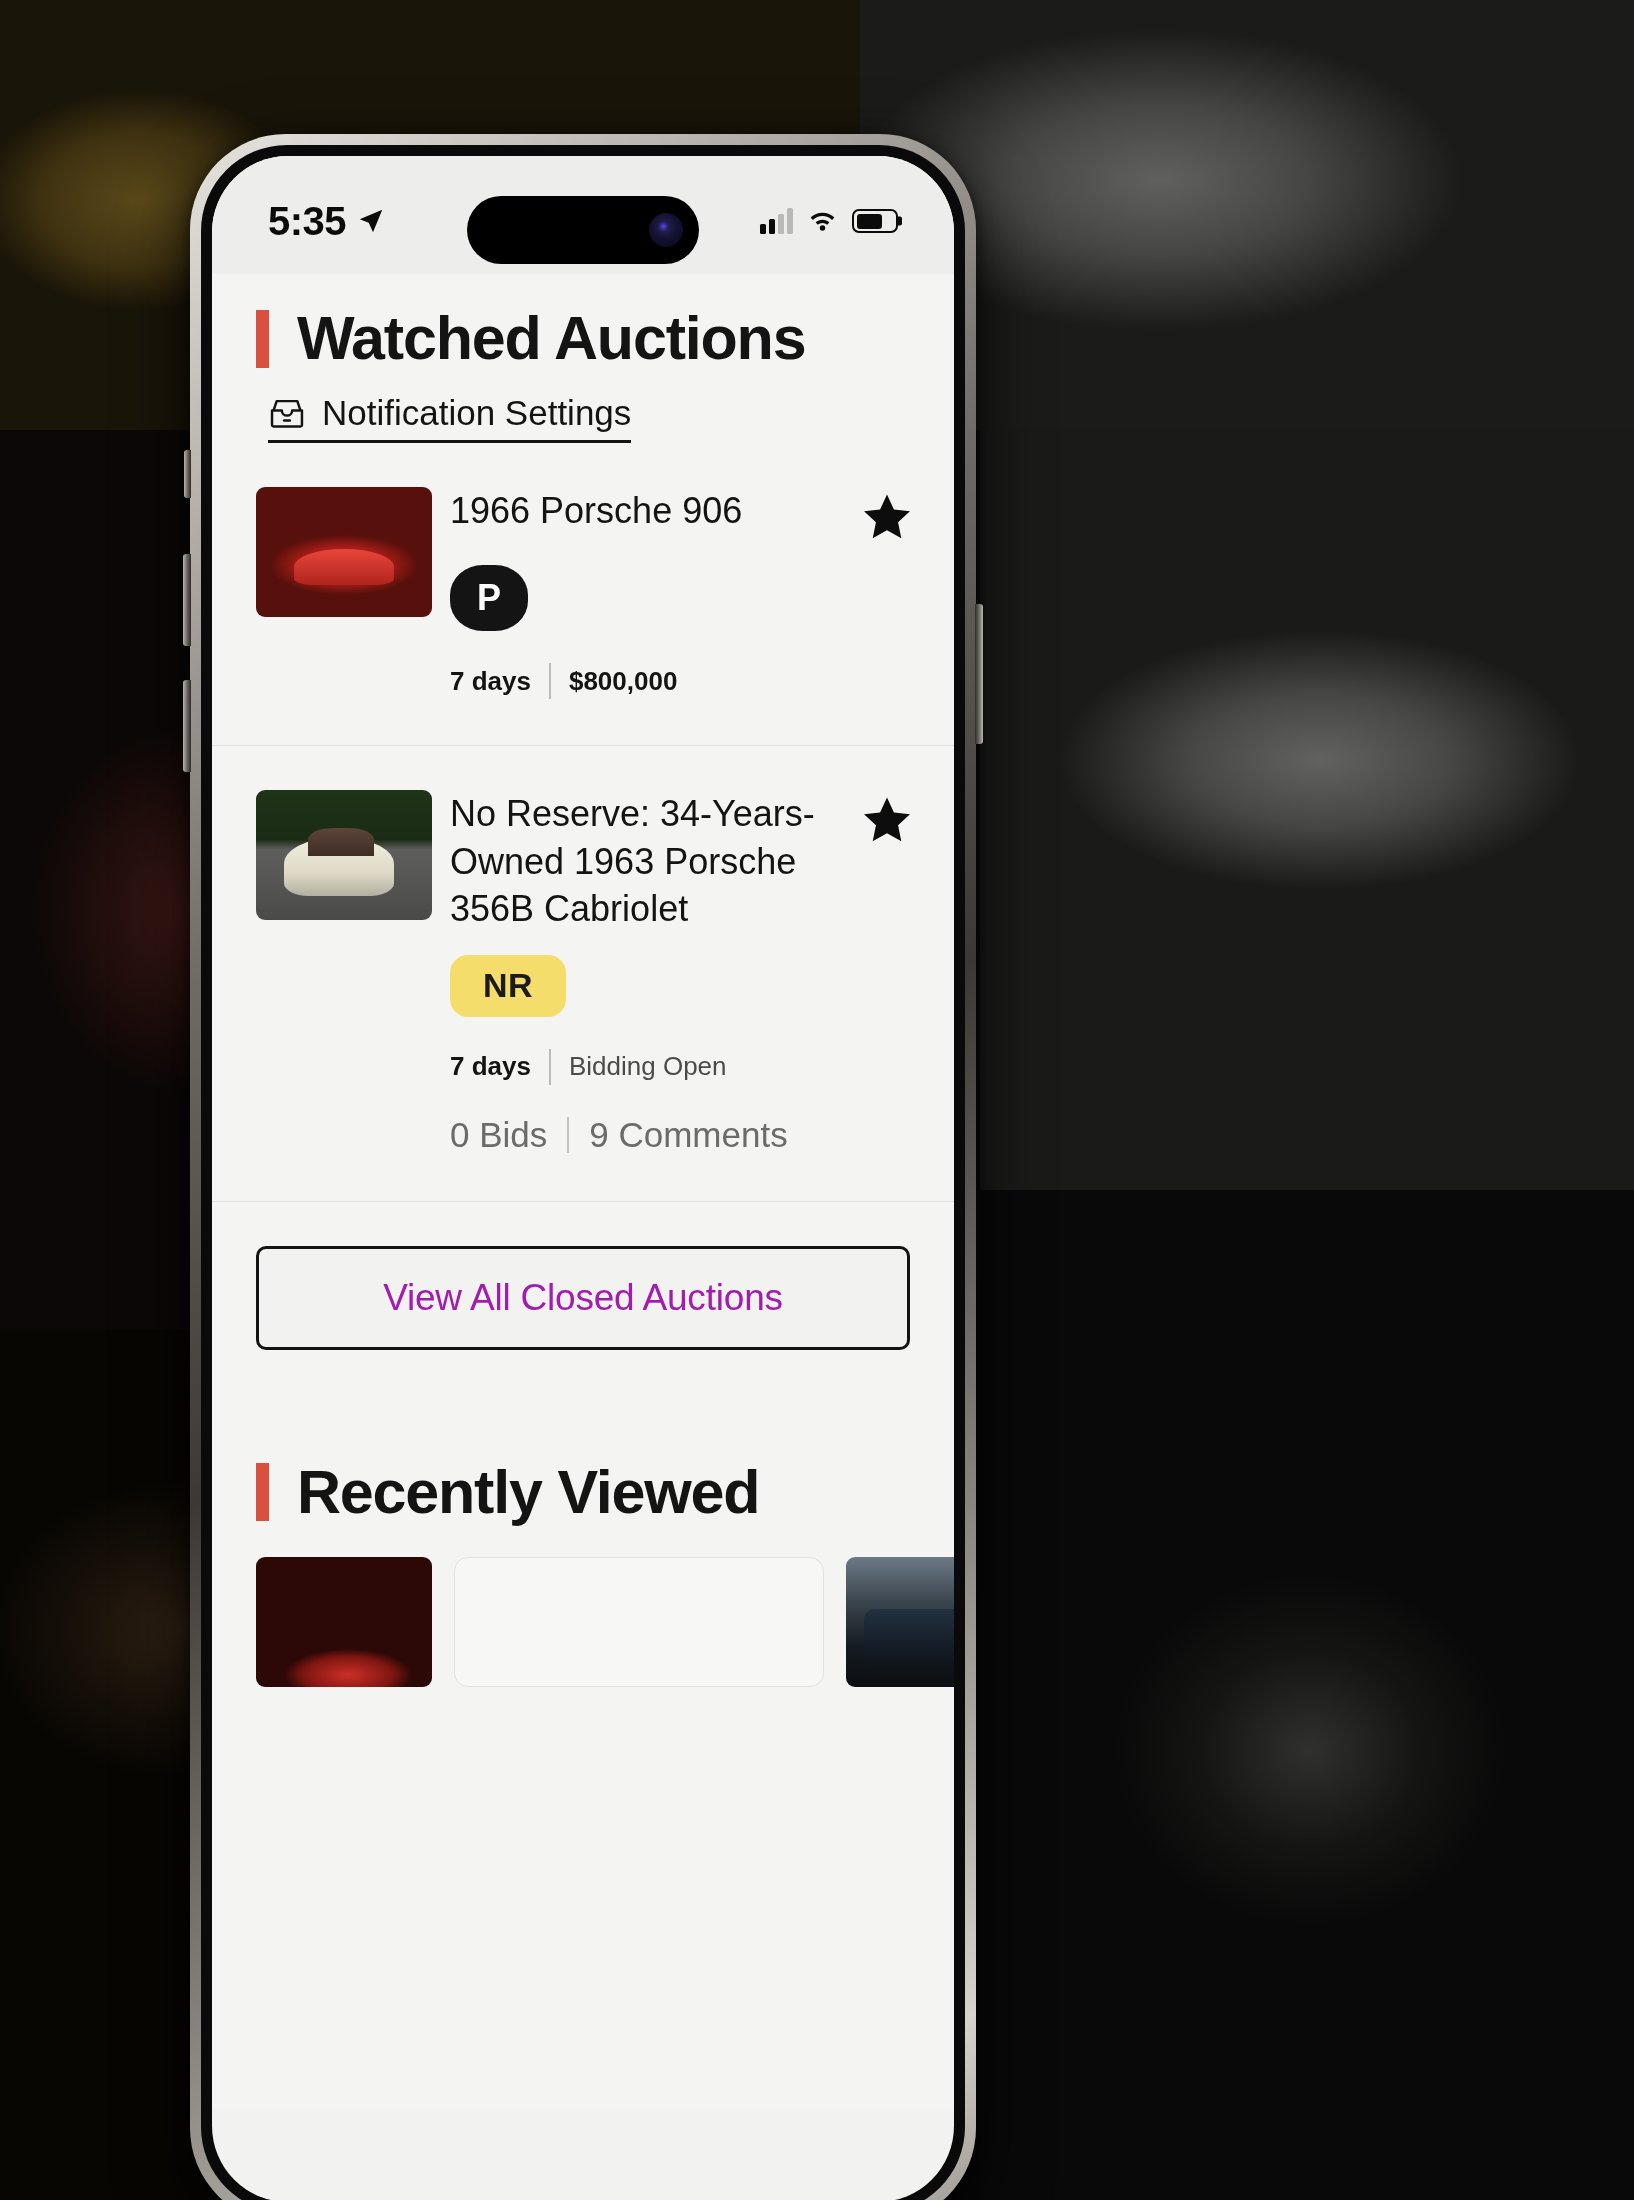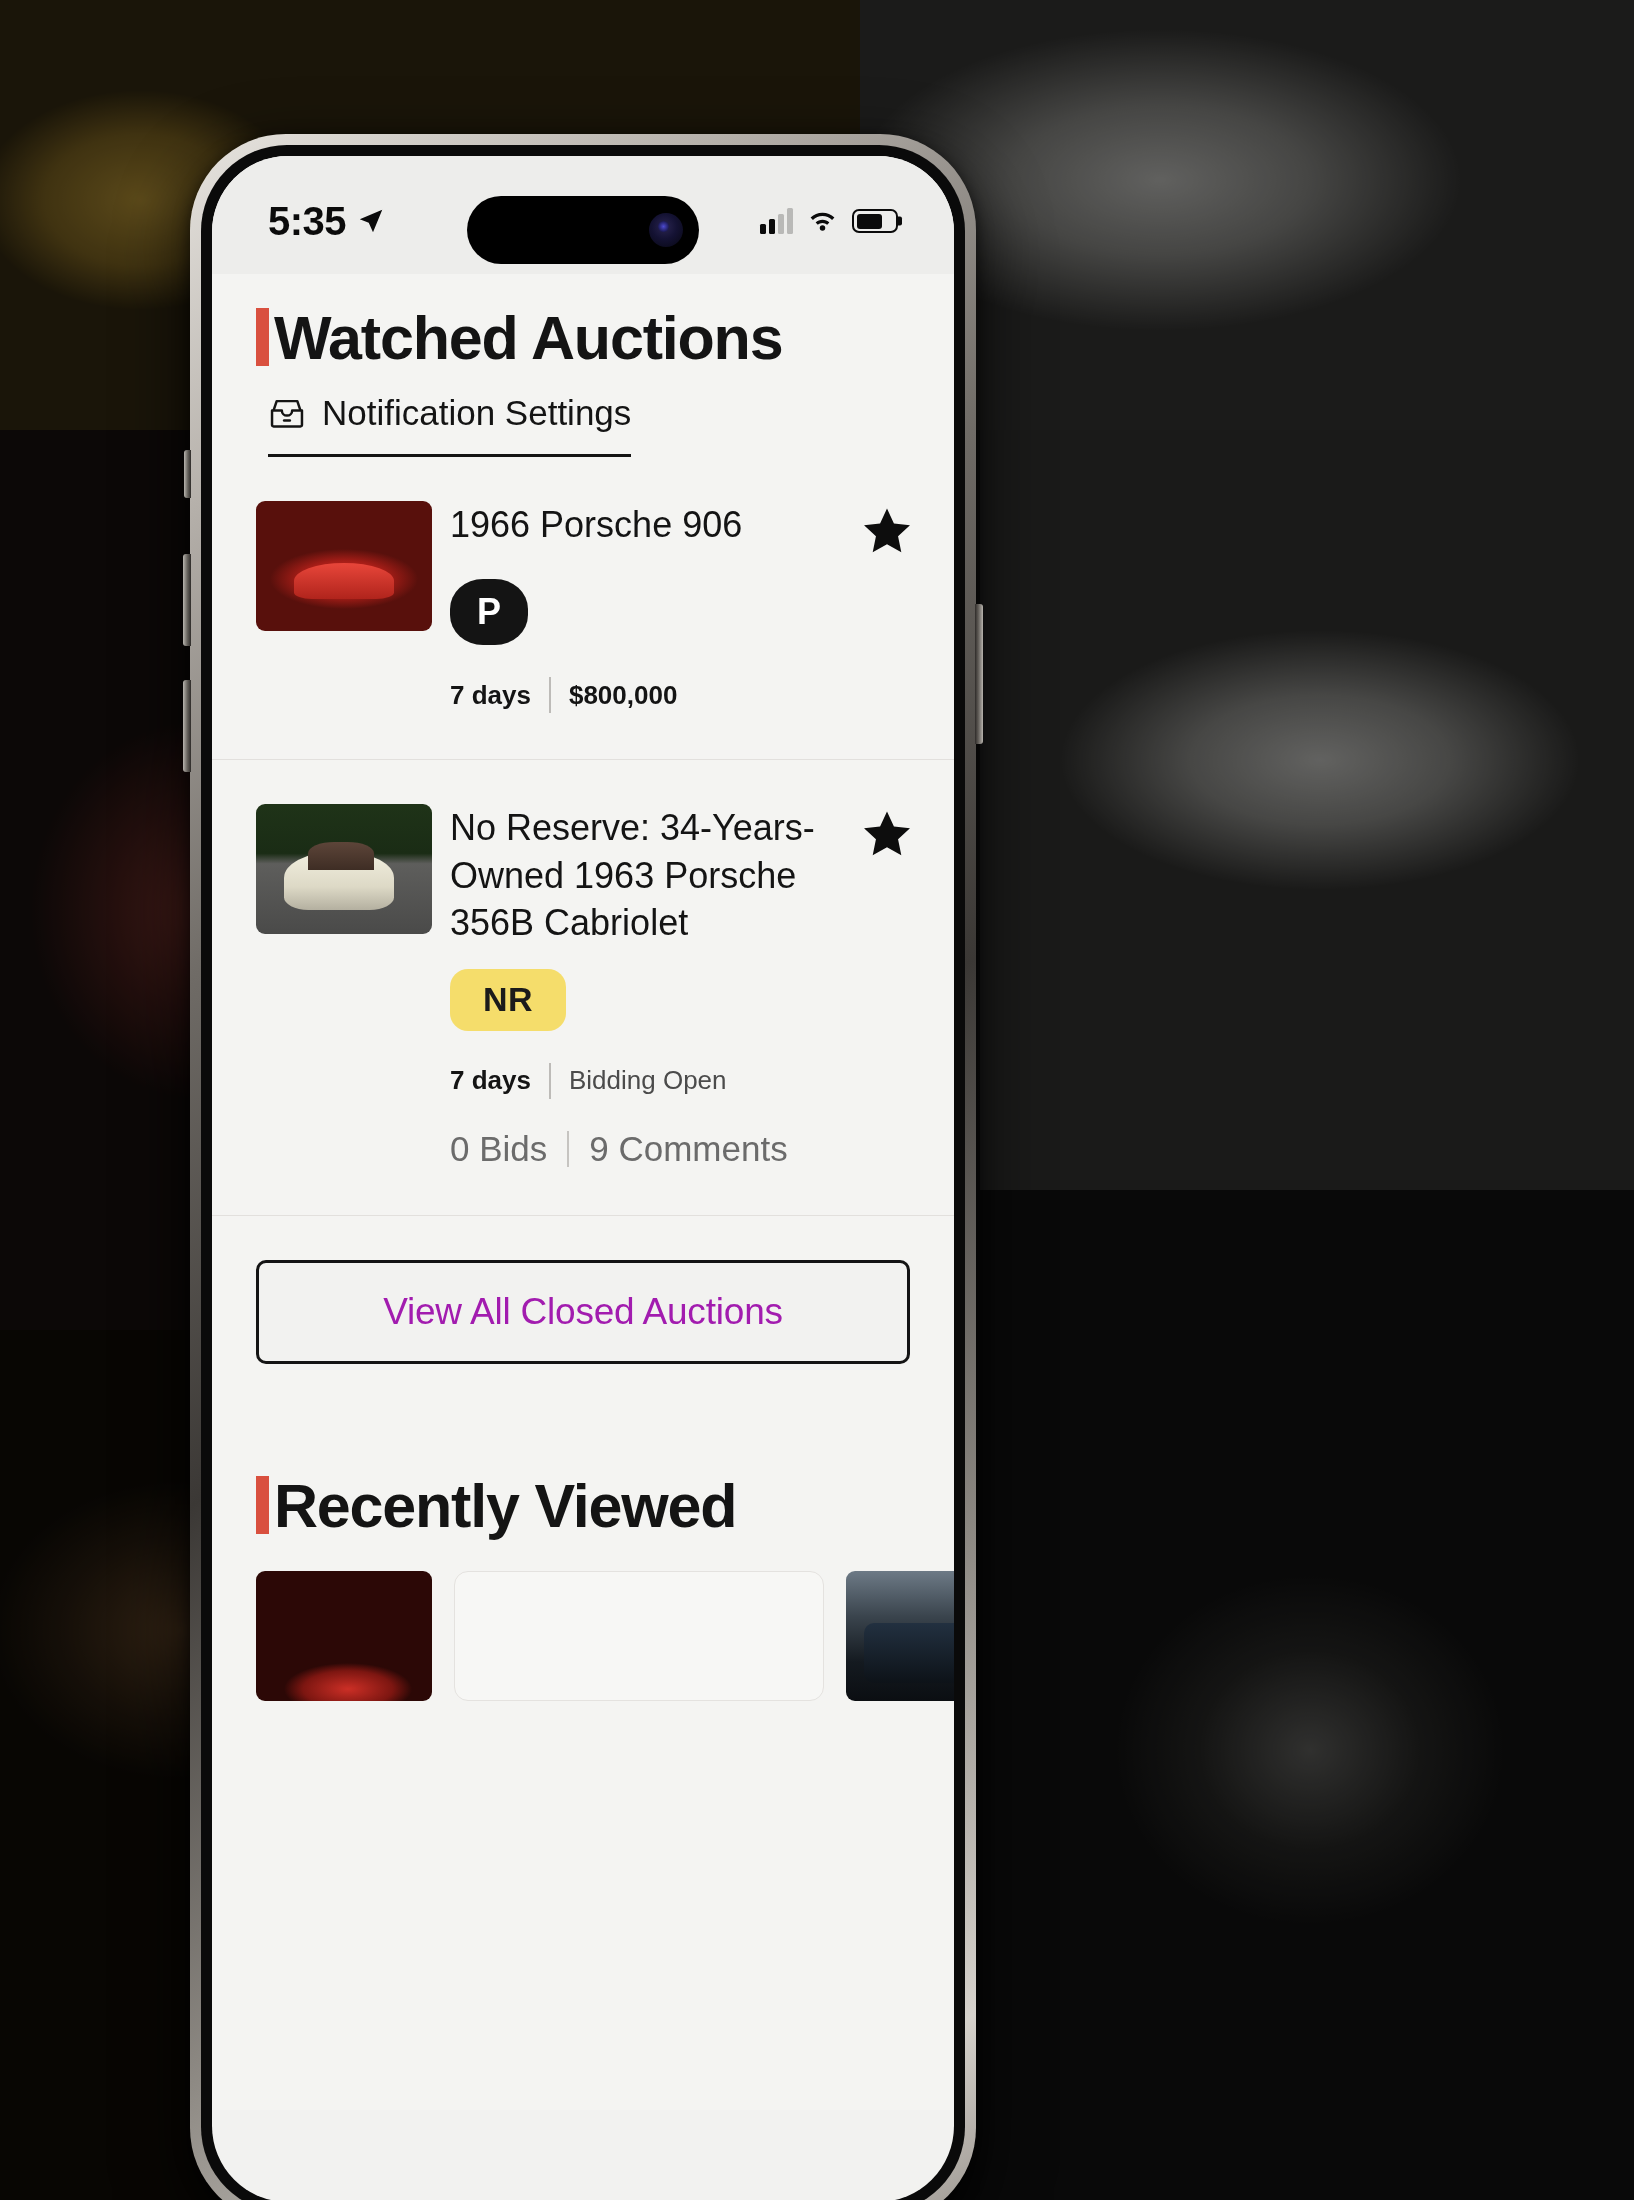--- a/index.html
+++ b/index.html
@@ -229,21 +229,22 @@
 
   
   #content {
     height: calc(100% - 210px);
     background: #f4f4f2;
     overflow: hidden;
   }
 
   .section-head {
     display: flex;
-    gap: 5px;
+    align-items: center;
+    gap: 28px;
     padding: 34px 56px 0 44px;
   }
   .accent-bar {
     width: 13px;
     height: 58px;
     background: #d9503f;
     flex: none;
   }
   .section-title {
     font-size: 61px;
@@ -251,21 +252,21 @@
     color: #141414;
     letter-spacing: -1.2px;
     line-height: 1;
   }
 
   #notif-row {
     display: inline-flex;
     align-items: center;
     gap: 16px;
     margin: 24px 0 0 56px;
-    padding-bottom: 21px;
+    padding-bottom: 7px;
     border-bottom: 3.5px solid #141414;
     text-align: right;
   }
   #notif-label {
     font-size: 35px;
     color: #141414;
     font-weight: 400;
   }
 
   

